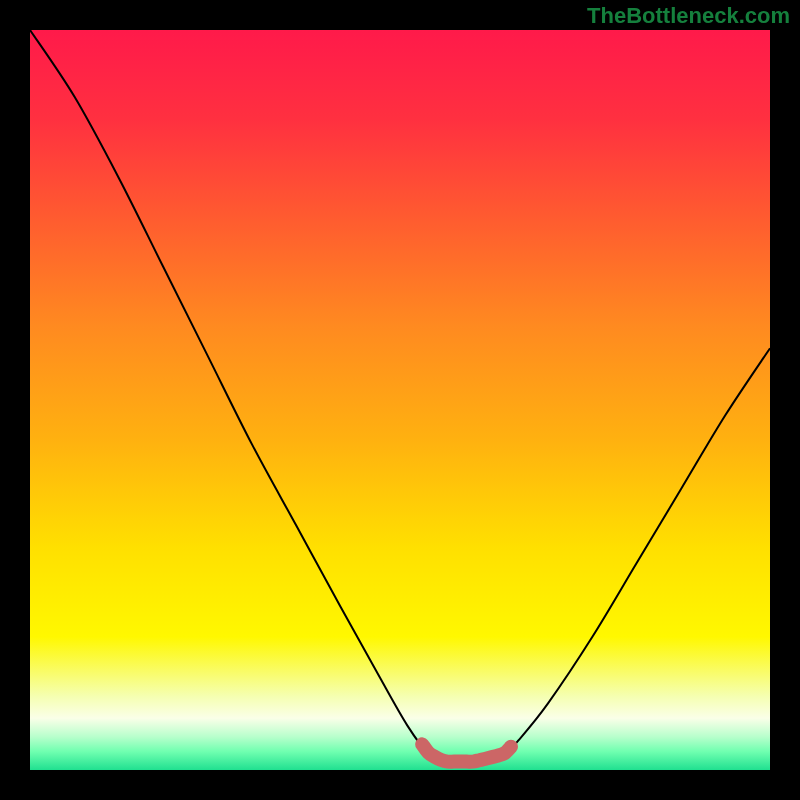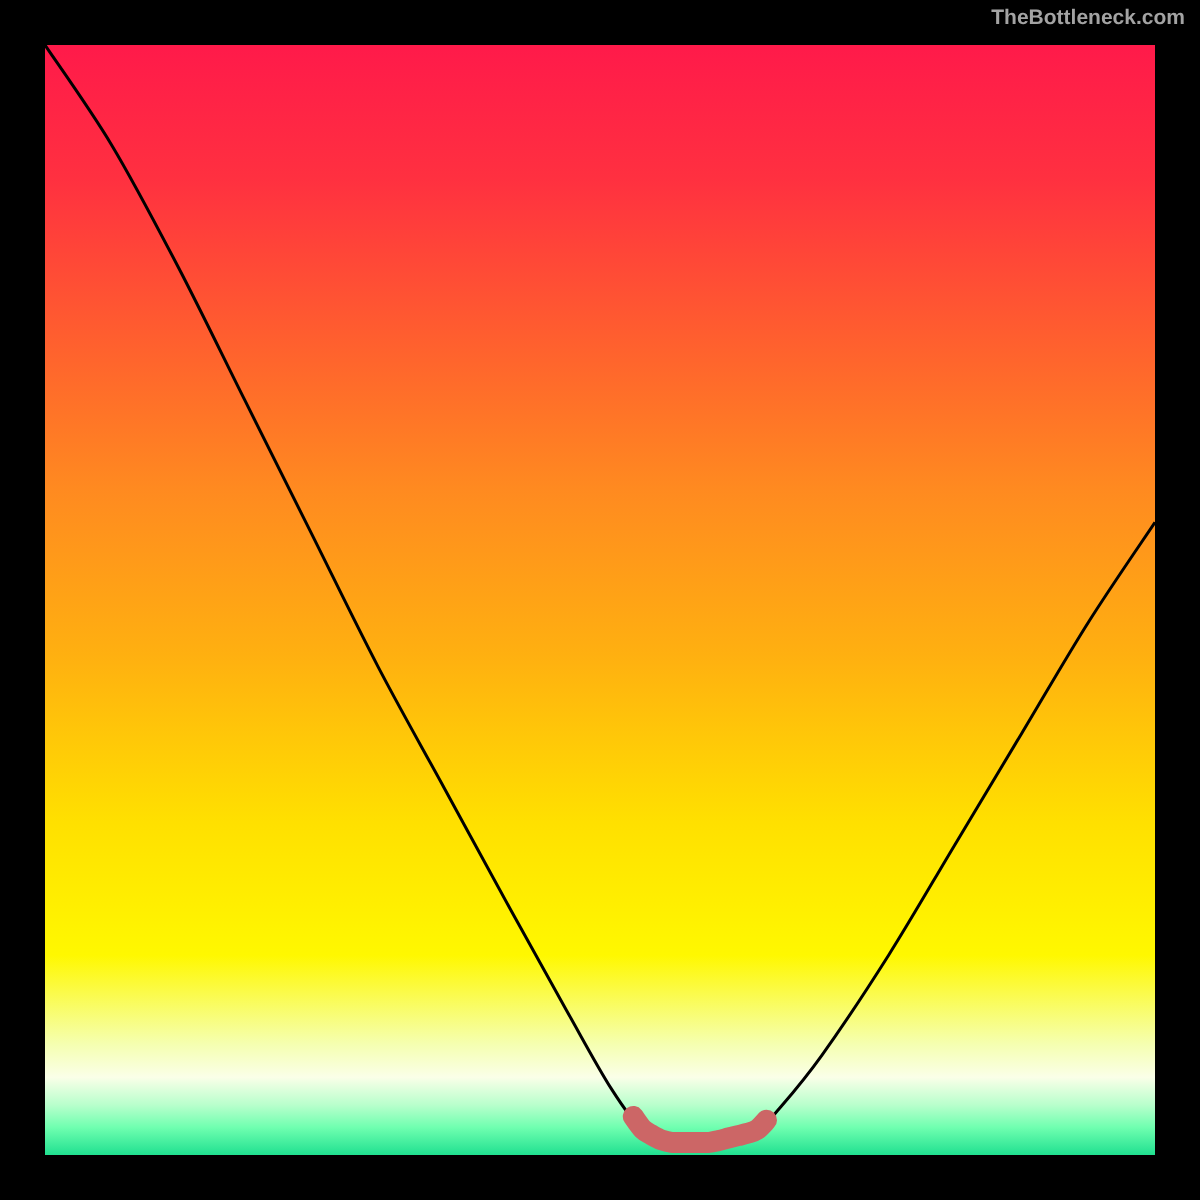--- a/index.html
+++ b/index.html
@@ -7,23 +7,23 @@
   .container {
     width: 800px;
     height: 800px;
     background: #000;
     position: relative;
   }
   .watermark {
     position: absolute;
     top: 3px;
     right: 10px;
-    color: #a3a3a3;
+    color: #15803d;
     font-family: Arial, sans-serif;
-    font-size: 14px;
+    font-size: 22px;
     font-weight: bold;
     z-index: 10;
   }
   .plot {
     position: absolute;
     top: 30px;
     left: 30px;
     width: 740px;
     height: 740px;
   }

